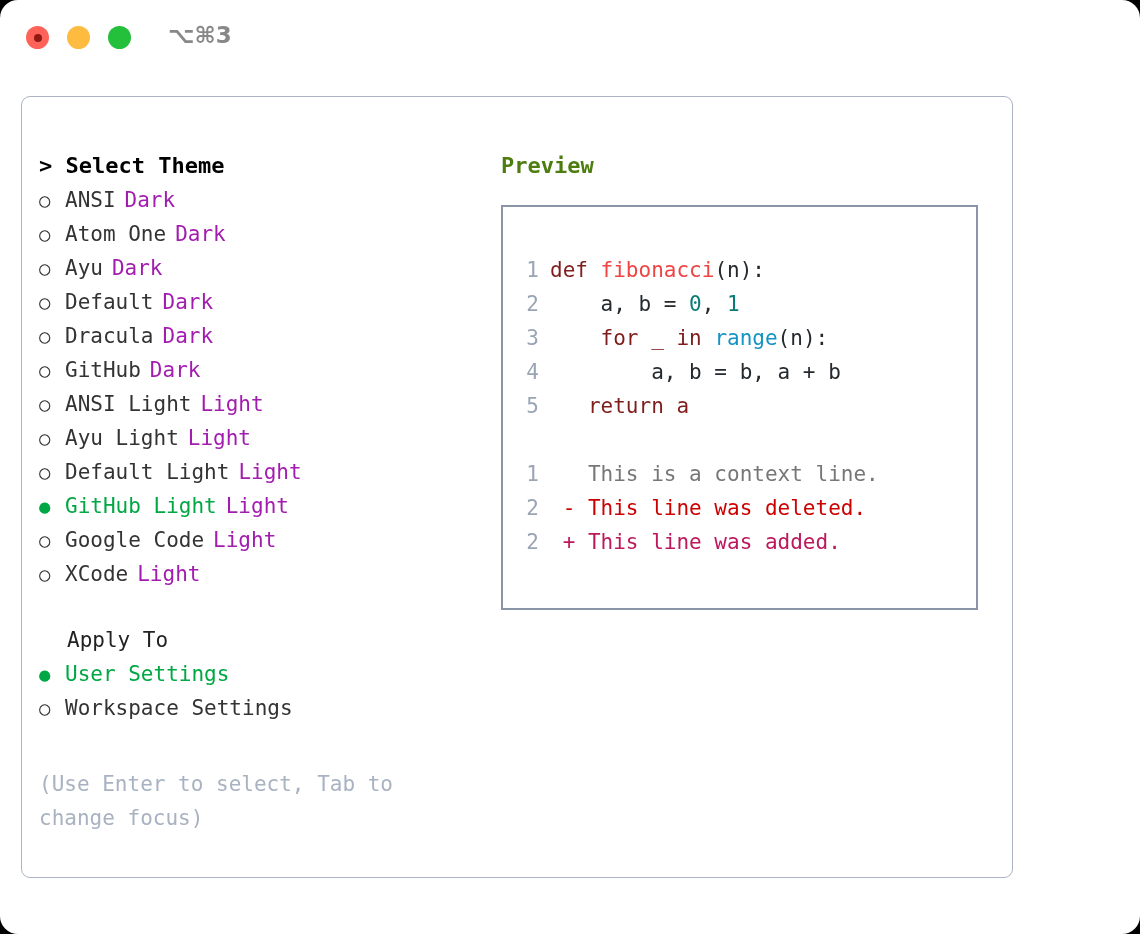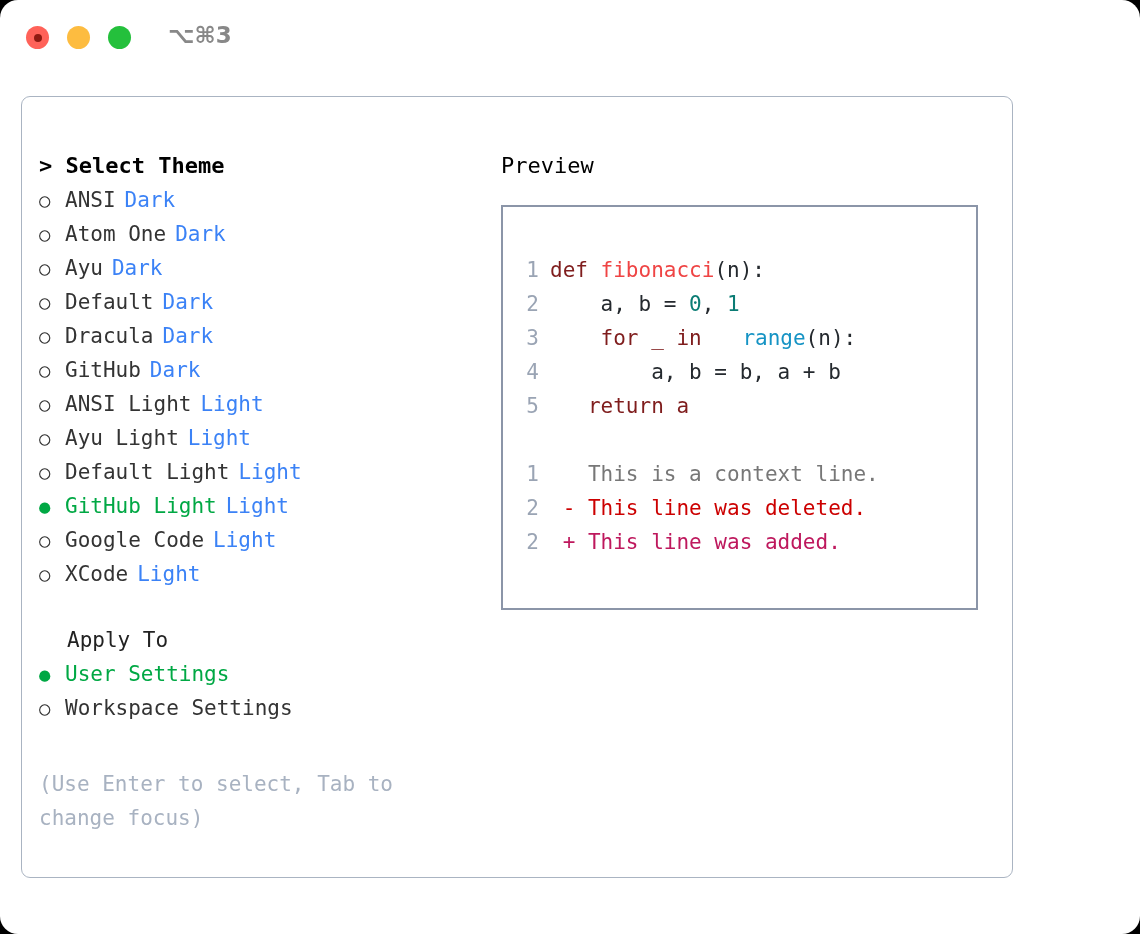--- a/index.html
+++ b/index.html
@@ -111,21 +111,21 @@
     display: inline-block;
     width: 26px;
     flex: 0 0 26px;
     color: #333333;
     font-size: 19px;
   }
   .marker.sel { color: #00a844; }
   .row-label { color: #333333; }
   .row.selected .row-label { color: #00a844; }
   .row-suffix {
-    color: #3b82f6;
+    color: #a21caf;
     margin-left: 9px;
   }
 
   .section-header {
     font-size: 21px;
     color: #222222;
     line-height: 34px;
     padding-left: 28px;
     white-space: pre;
     margin-top: 32px;
@@ -141,22 +141,22 @@
 
   
   .right-col {
     position: absolute;
     left: 479px;
     top: 52px;
     width: 500px;
   }
   .preview-heading {
     font-size: 22px;
-    font-weight: normal;
-    color: #000000;
+    font-weight: bold;
+    color: #4d7c0f;
     line-height: 34px;
     white-space: pre;
   }
   .preview-box {
     margin-top: 22px;
     width: 477px;
     height: 405px;
     border: 2px solid #8b95a8;
     box-sizing: border-box;
     background: #ffffff;
@@ -176,21 +176,21 @@
     text-align: right;
     color: #9aa4b4;
     padding-right: 11px;
     box-sizing: content-box;
   }
   .code-text { color: #24292e; }
 
   .tok-kw   { color: #7f1d1d; }
   .tok-fn   { color: #ef4444; }
   .tok-num  { color: #0b7c74; }
-  .tok-bn   { color: #1593c4; margin-left: 28px; }
+  .tok-bn   { color: #1593c4; }
   .tok-pl   { color: #24292e; }
 
   .diff-gap { height: 34px; }
   .diff-ctx { color: #777777; }
   .diff-del { color: #cc0000; }
   .diff-add { color: #be185d; }
 </style>
 </head>
 <body>
 

